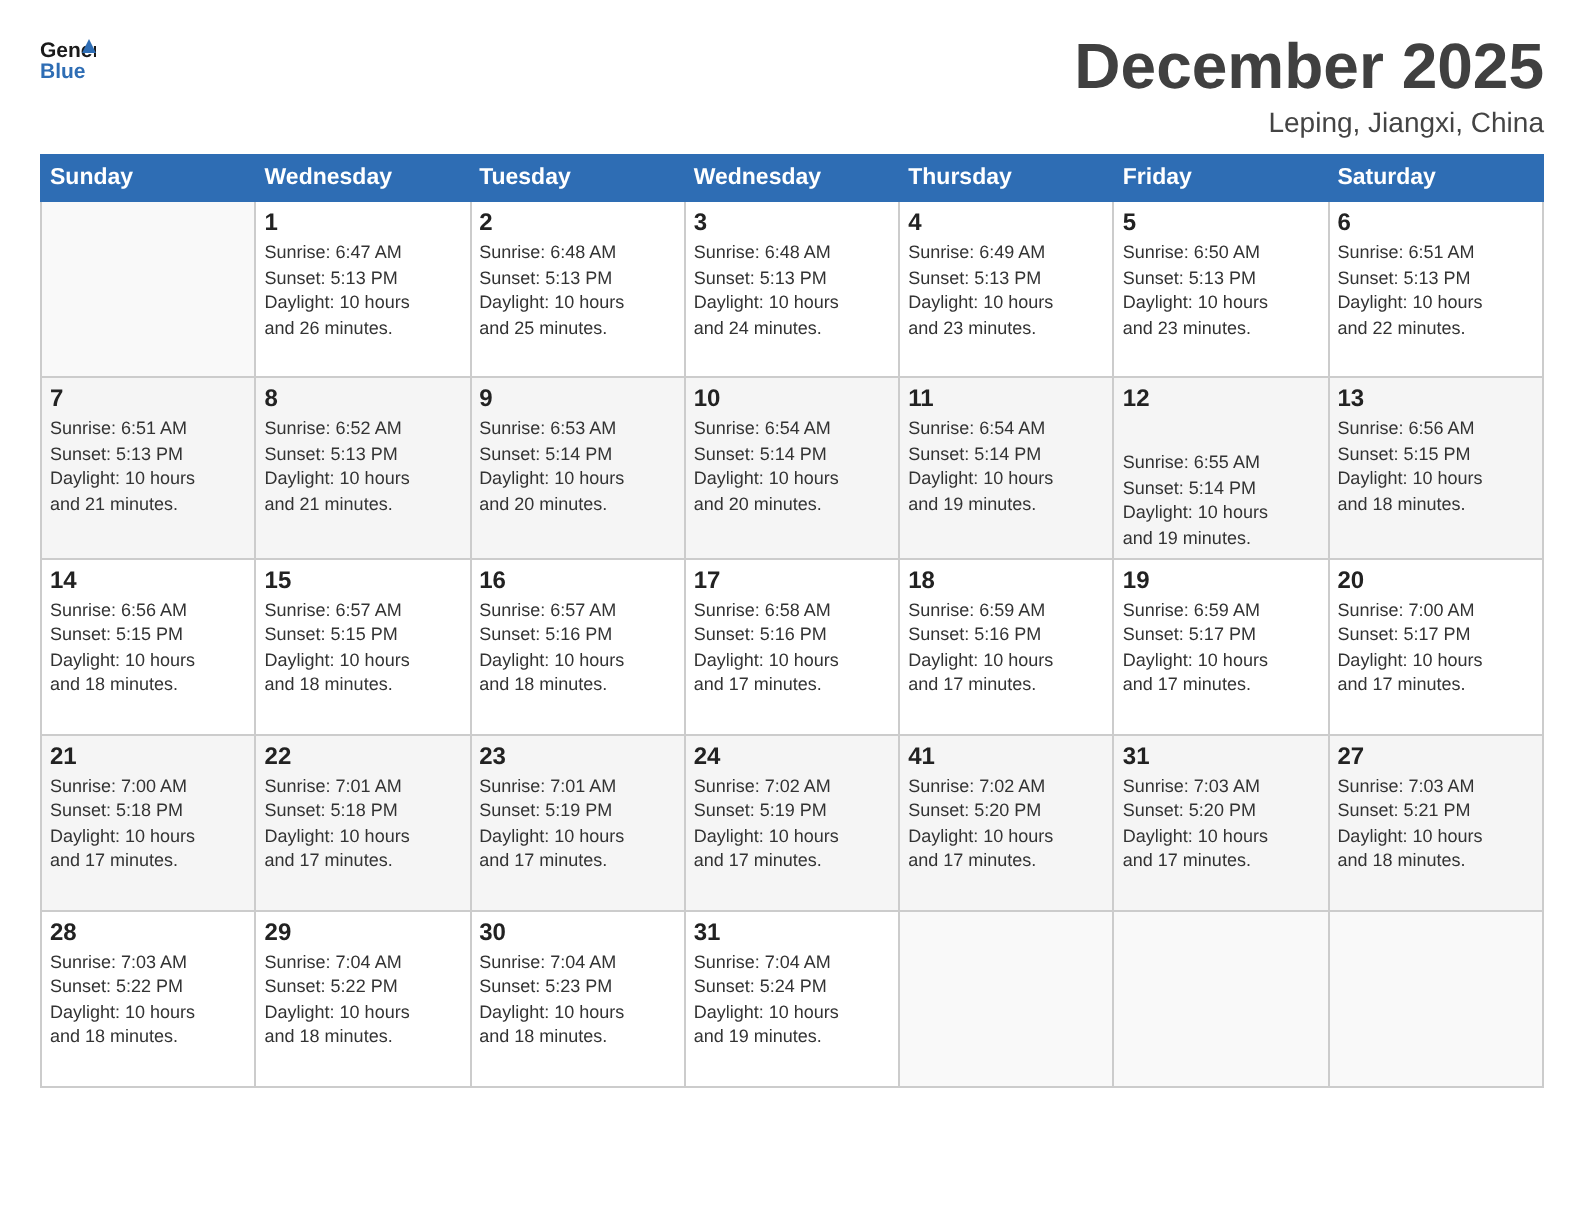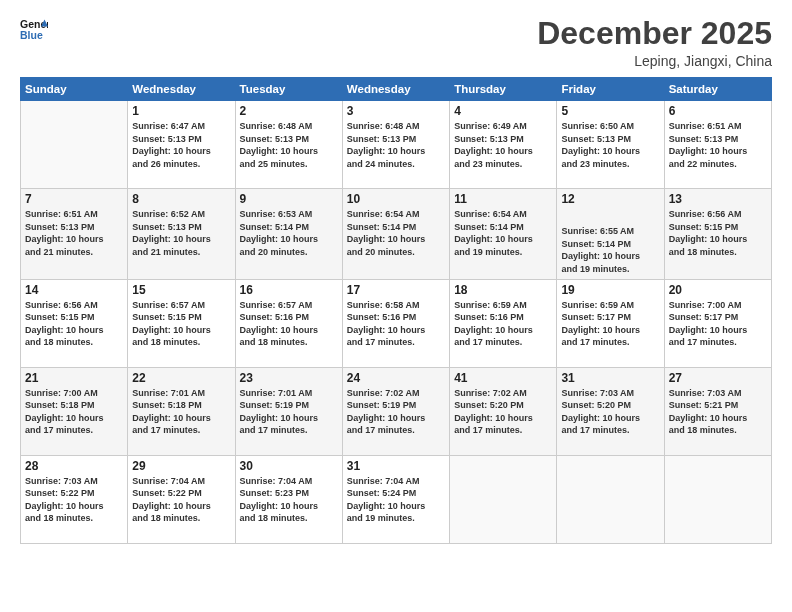--- a/index.html
+++ b/index.html
@@ -70,21 +70,20 @@
     .day-num {
       font-size: 12px;
       font-weight: bold;
       margin-bottom: 2px;
       display: block;
     }
     .day-info {
       font-size: 9px;
       line-height: 1.4;
       color: #333;
-      font-weight: bold;
     }
     .empty-cell {
       background: #f9f9f9;
     }
     .row-shade {
       background: #f5f5f5;
     }
   </style>
 </head>
 <body>

